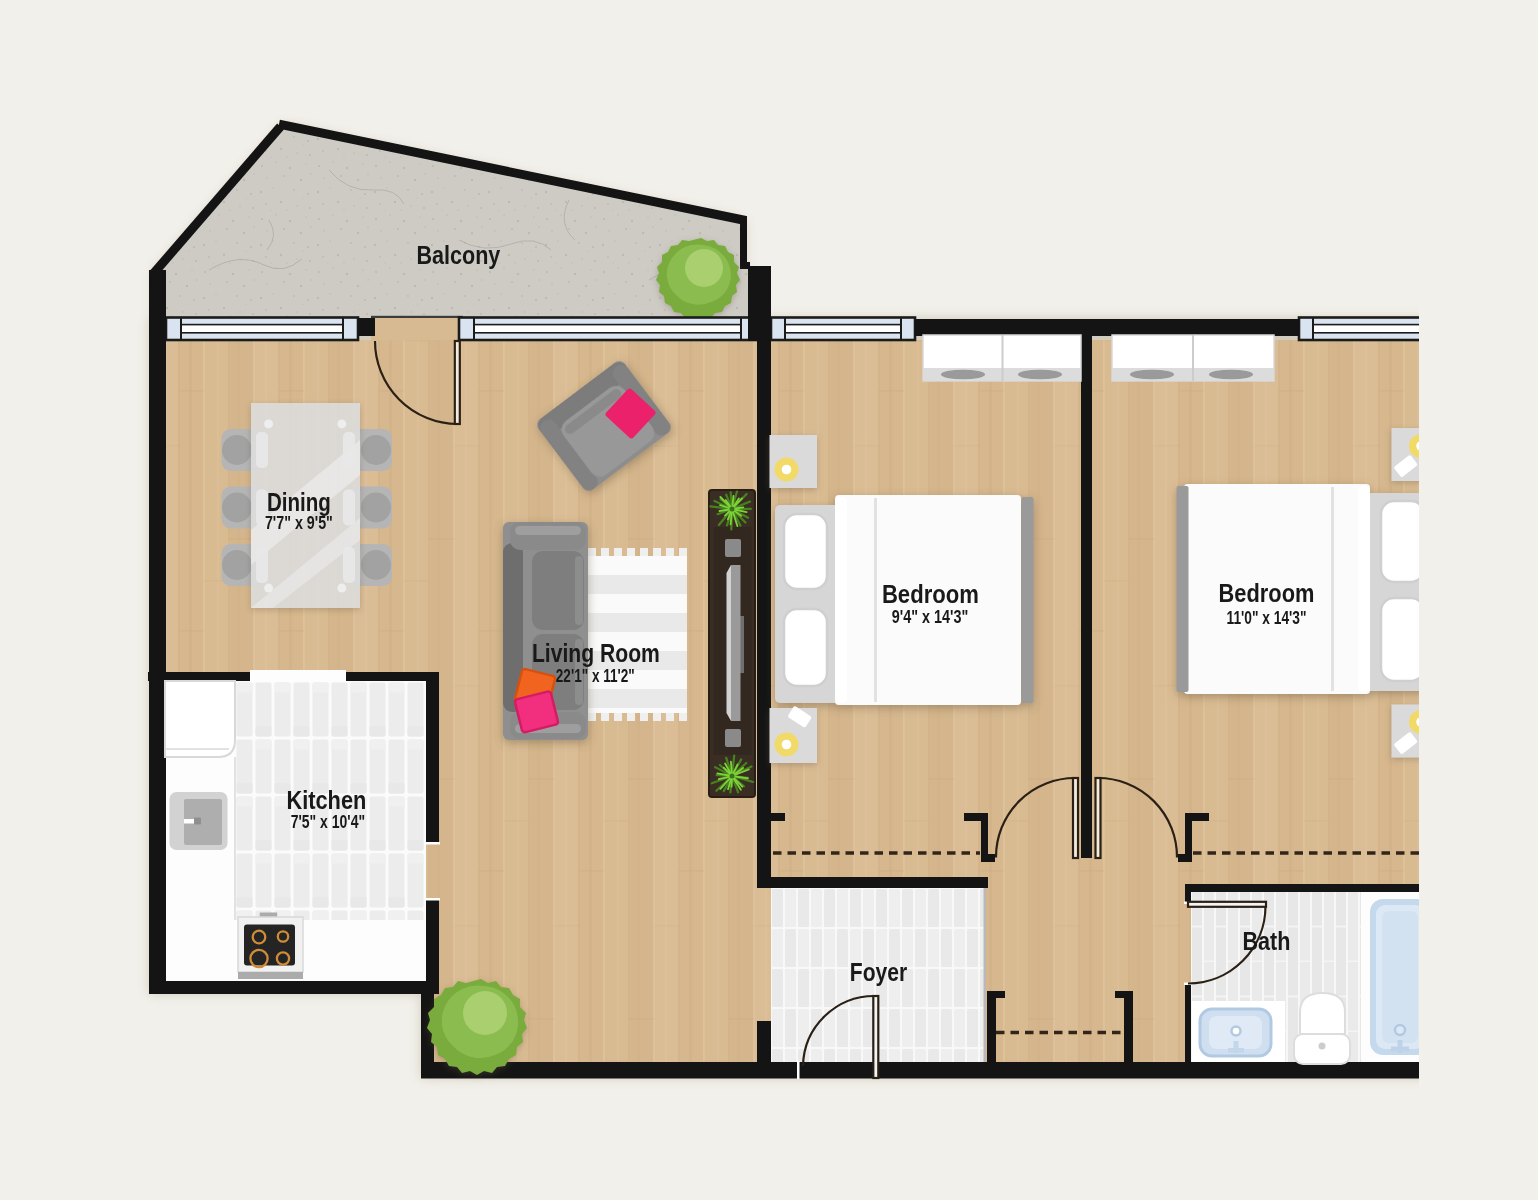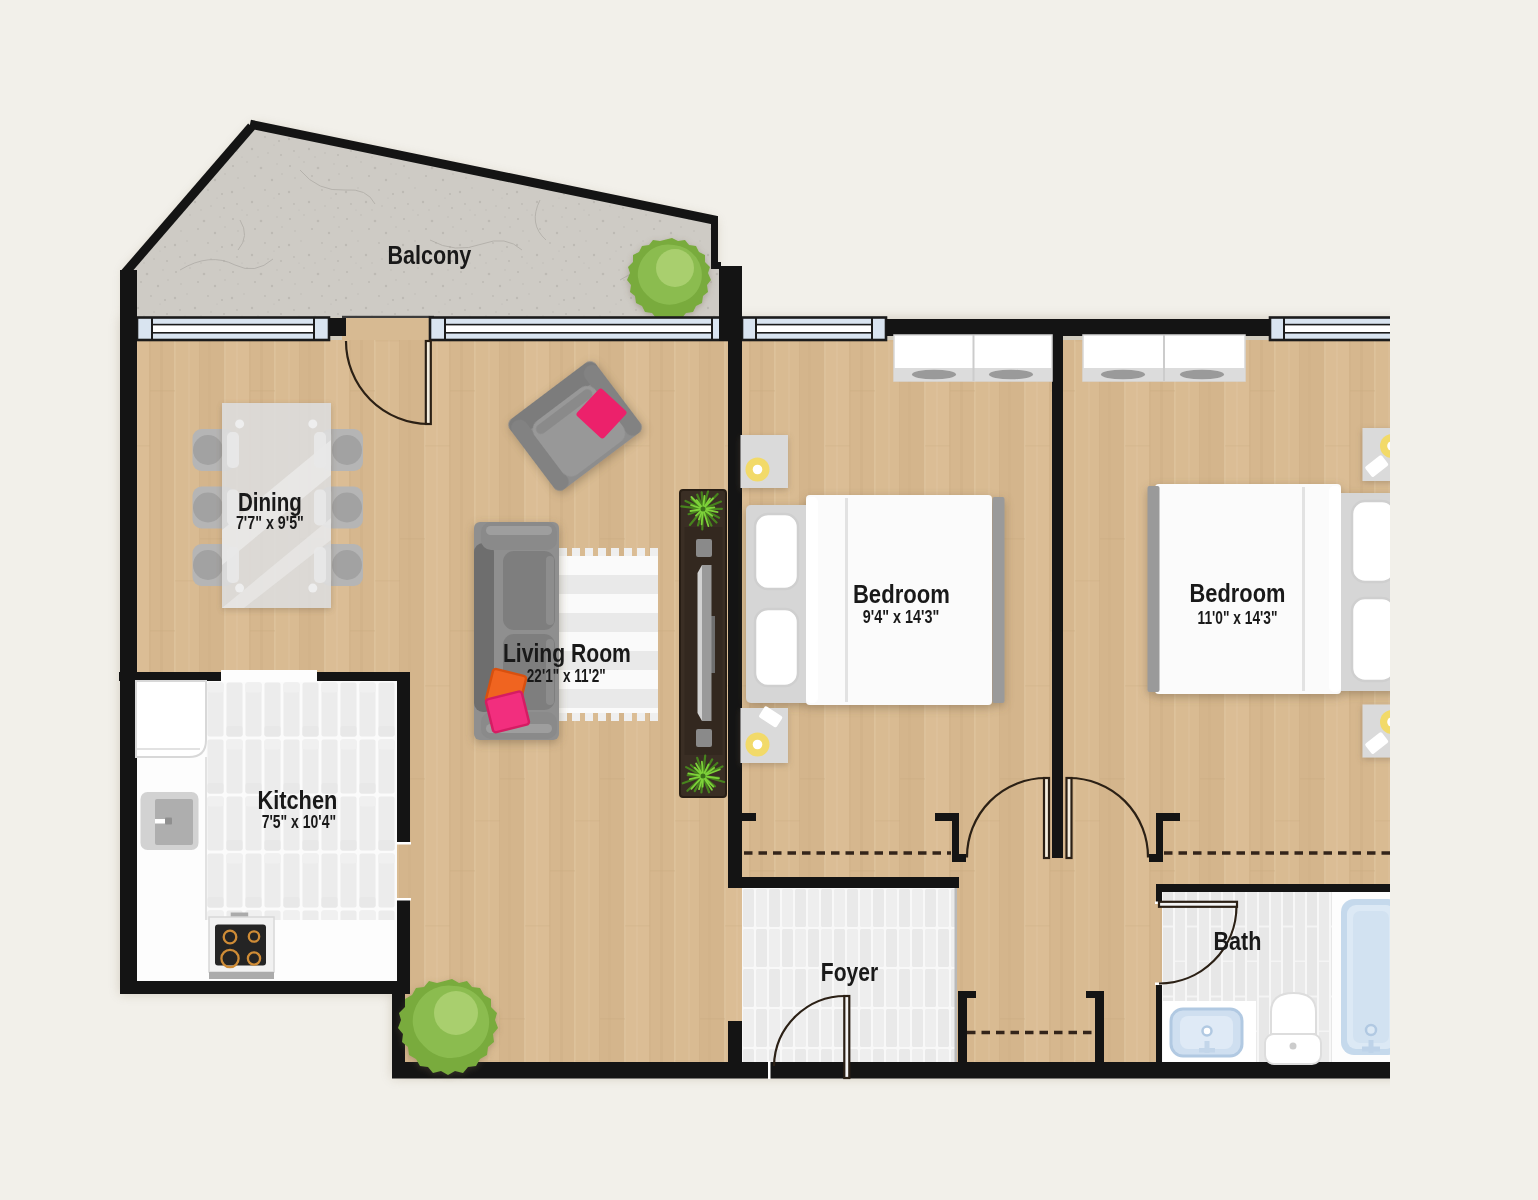--- a/index.html
+++ b/index.html
@@ -1,16 +1,16 @@
 <!DOCTYPE html>
 <html><head>
 <meta charset="utf-8">
 <style>
   html,body{margin:0;padding:0;background:#f2f0ea;}
-  .wrap{width:1390px;height:1200px;position:relative;overflow:hidden;}
+  .wrap{width:1390px;height:1200px;position:relative;overflow:hidden;margin-left:29px;}
   svg{display:block;}
   text{font-family:"Liberation Sans", sans-serif;fill:#191919;}
   .lbl{font-weight:bold;font-size:26px;}
   .dim{font-weight:bold;font-size:18.6px;}
 </style>
 </head>
 <body>
 <div class="wrap">
 <svg width="1538" height="1200" viewBox="0 0 1538 1200">
 <defs>

